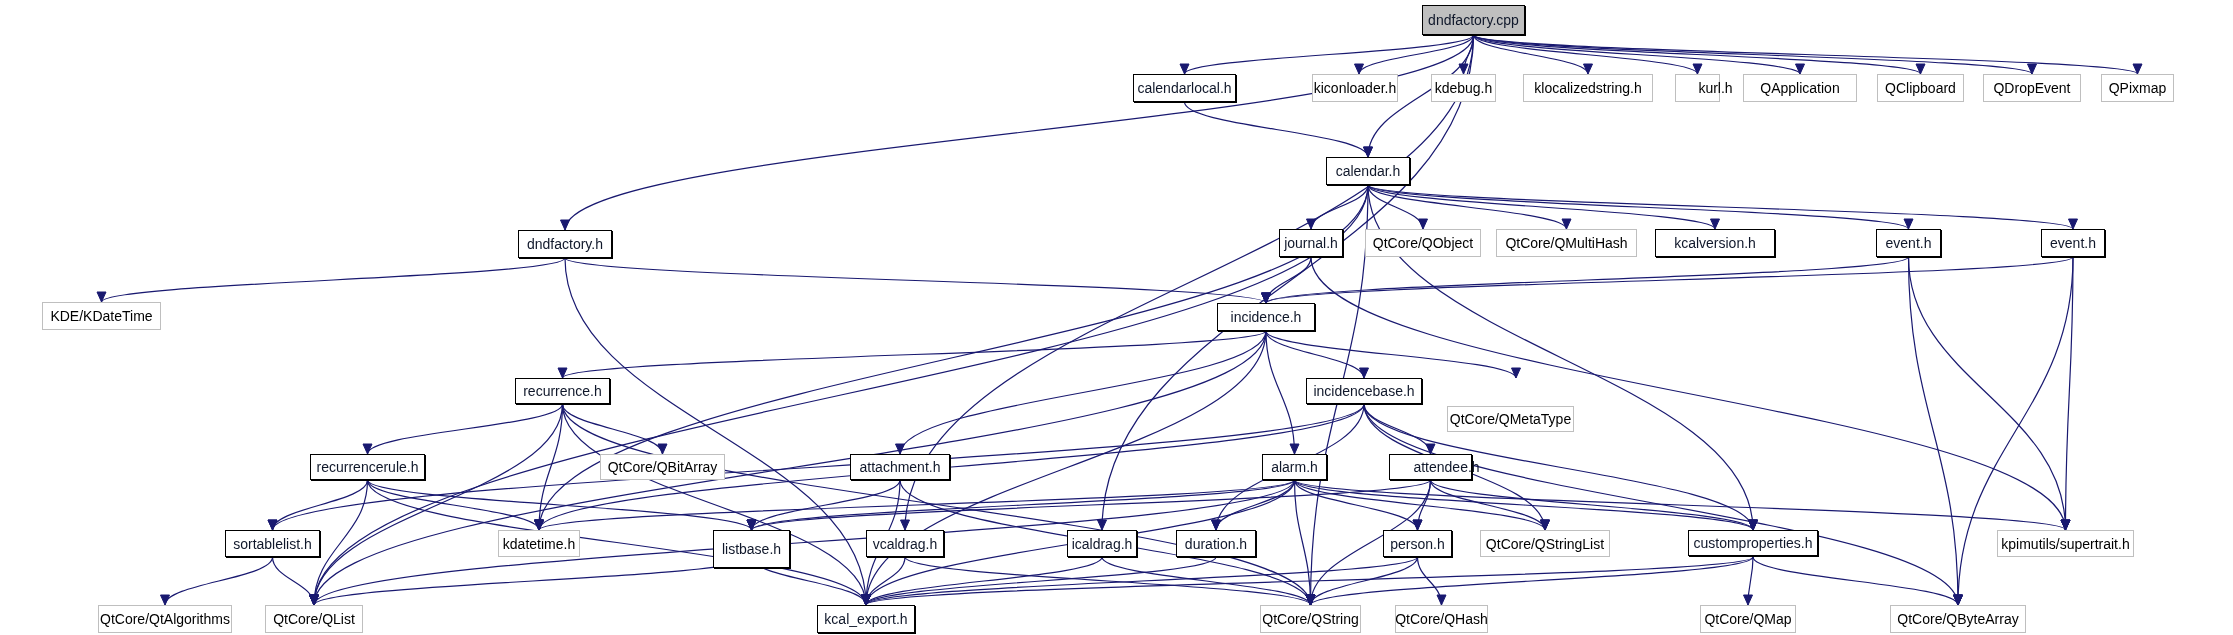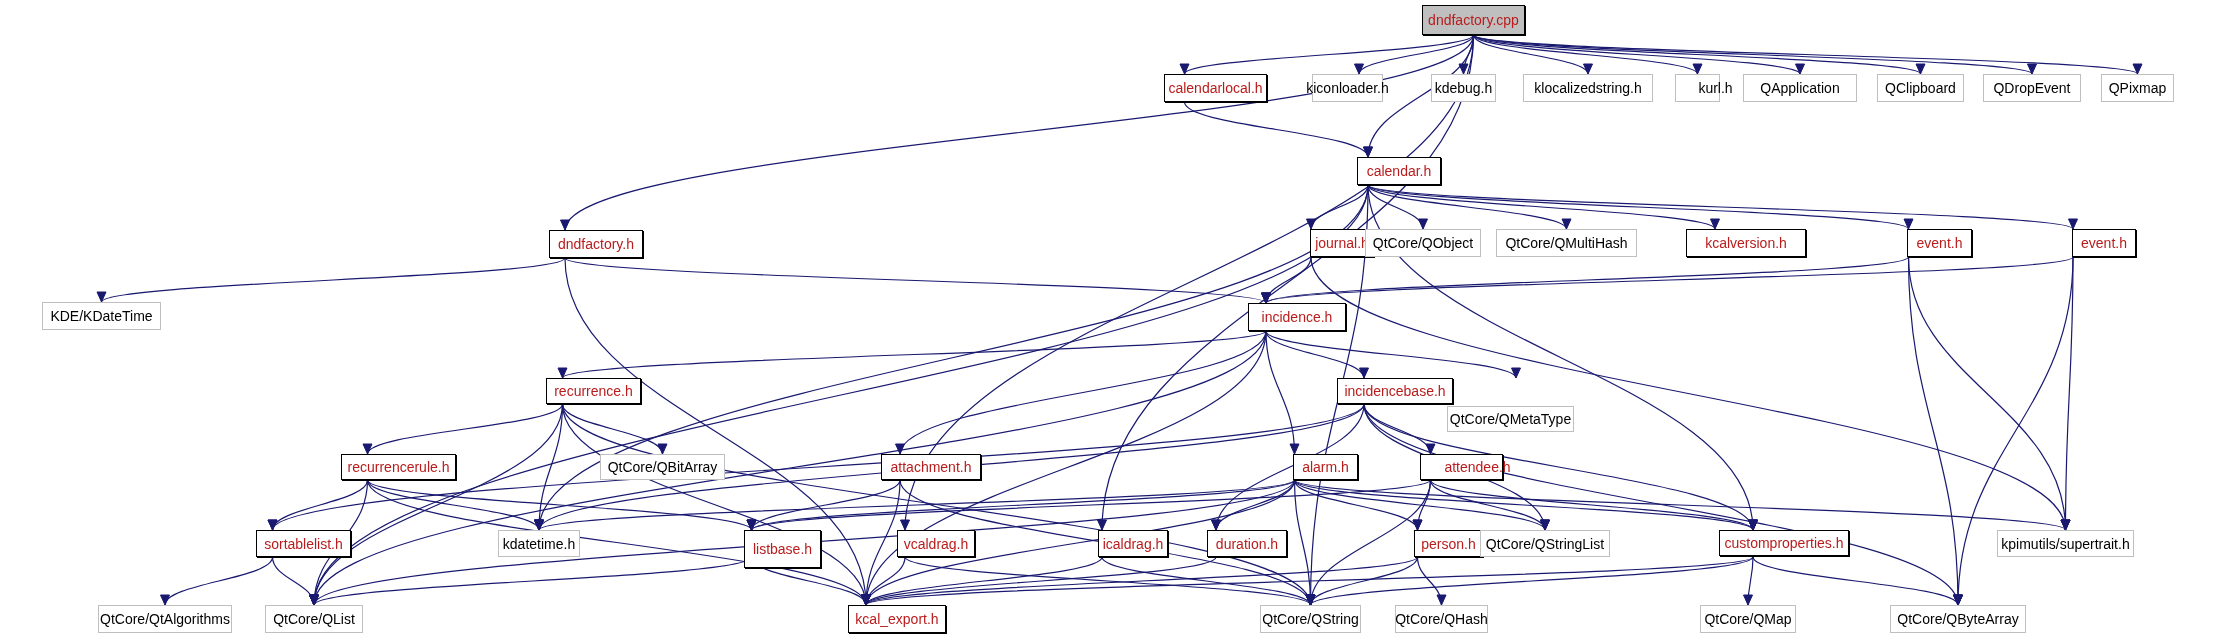--- a/index.html
+++ b/index.html
@@ -1,23 +1,23 @@
 <!DOCTYPE html>
 <html><head>
 <meta charset="utf-8">
 <style>
   html, body { margin: 0; padding: 0; background: #ffffff; }
   body { width: 2233px; height: 635px; position: relative; overflow: hidden;
          font-family: "Liberation Sans", sans-serif; }
   #graph { position: absolute; left: 0; top: 0; width: 2233px; height: 635px; }
   .node { position: absolute; box-sizing: border-box; height: 28px;
           display: flex; align-items: center; justify-content: center;
-          font-size: 14px; color: #b91c1c; background: #fff; white-space: nowrap;
+          font-size: 14px; color: #0f172a; background: #fff; white-space: nowrap;
           cursor: pointer; }
-  .node.local { border: 1px solid #000; box-shadow: 1px 1px 0 #000; margin-left: 31px; }
+  .node.local { border: 1px solid #000; box-shadow: 1px 1px 0 #000; }
   .node.external { border: 1px solid #bfbfbf; color: #000; }
   .node.root { background: #bfbfbf; border: 1px solid #000; box-shadow: 1px 1px 0 #000; }
   svg path.edge { fill: none; stroke: #191970; stroke-width: 1.2; }
   svg polygon.arrow { fill: #191970; stroke: #191970; }
 </style>
 </head>
 <body>
 
 <svg id="graph" xmlns="http://www.w3.org/2000/svg">
     <path d="M1473.5,35 C1473.5,52.55 1184.5,56.45 1184.5,74" class="edge"></path>
@@ -206,21 +206,21 @@
     <polygon points="1748,605 1743.5,595 1752.5,595" class="arrow"></polygon>
     <path d="M1753,557 C1753,578.6 1958,583.4 1958,605" class="edge"></path>
     <polygon points="1958,605 1953.5,595 1962.5,595" class="arrow"></polygon>
     <path d="M1753,557 C1753,578.6 866,583.4 866,605" class="edge"></path>
     <polygon points="866,605 861.5,595 870.5,595" class="arrow"></polygon>
   </svg>
 
 <div id="nodes">
   <div class="node root" style="left: 1422px; top: 5px; width: 103px; height: 30px;">dndfactory.cpp</div>
   <div class="node local" style="left: 1133px; top: 74px; width: 103px; height: 28px;">calendarlocal.h</div>
-  <div class="node external" style="left: 1312px; top: 74px; width: 71px; height: 28px;">kiconloader.h</div>
+  <div class="node external" style="left: 1312px; top: 74px; width: 86px; height: 28px;">kiconloader.h</div>
   <div class="node external" style="left: 1431px; top: 74px; width: 65px; height: 28px;">kdebug.h</div>
   <div class="node external" style="left: 1523px; top: 74px; width: 130px; height: 28px;">klocalizedstring.h</div>
   <div class="node external" style="left: 1675px; top: 74px; width: 45px; height: 28px; padding-left: 36px;">kurl.h</div>
   <div class="node external" style="left: 1743px; top: 74px; width: 114px; height: 28px;">QApplication</div>
   <div class="node external" style="left: 1877px; top: 74px; width: 87px; height: 28px;">QClipboard</div>
   <div class="node external" style="left: 1983px; top: 74px; width: 98px; height: 28px;">QDropEvent</div>
   <div class="node external" style="left: 2101px; top: 74px; width: 73px; height: 28px;">QPixmap</div>
   <div class="node local" style="left: 1326px; top: 157px; width: 84px; height: 28px;">calendar.h</div>
   <div class="node local" style="left: 518px; top: 230px; width: 94px; height: 28px;">dndfactory.h</div>
   <div class="node local" style="left: 1279px; top: 229px; width: 64px; height: 28px;">journal.h</div>

